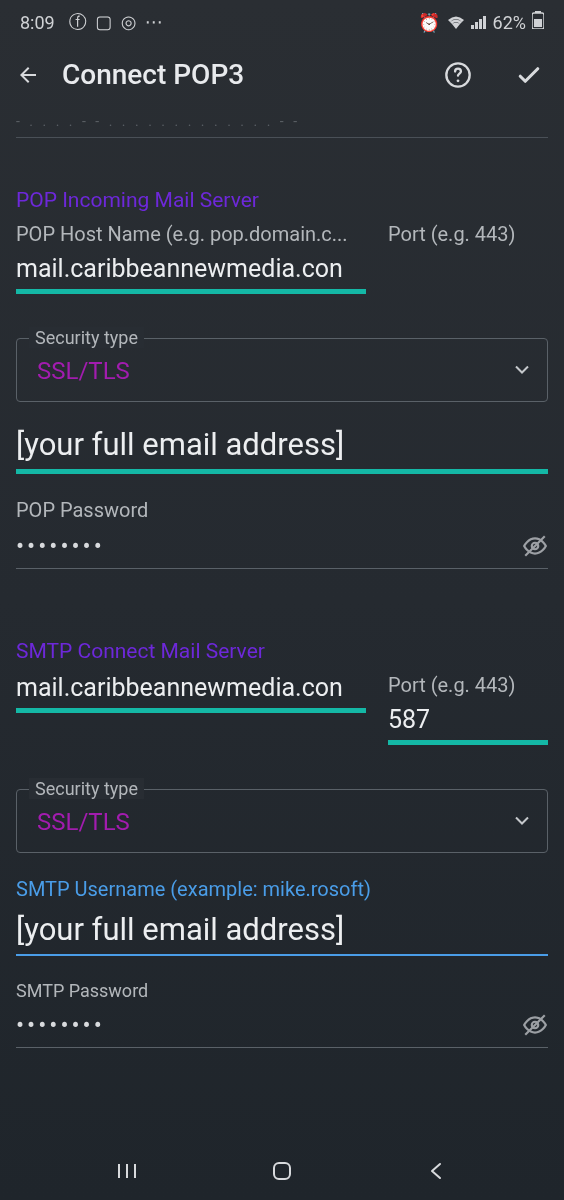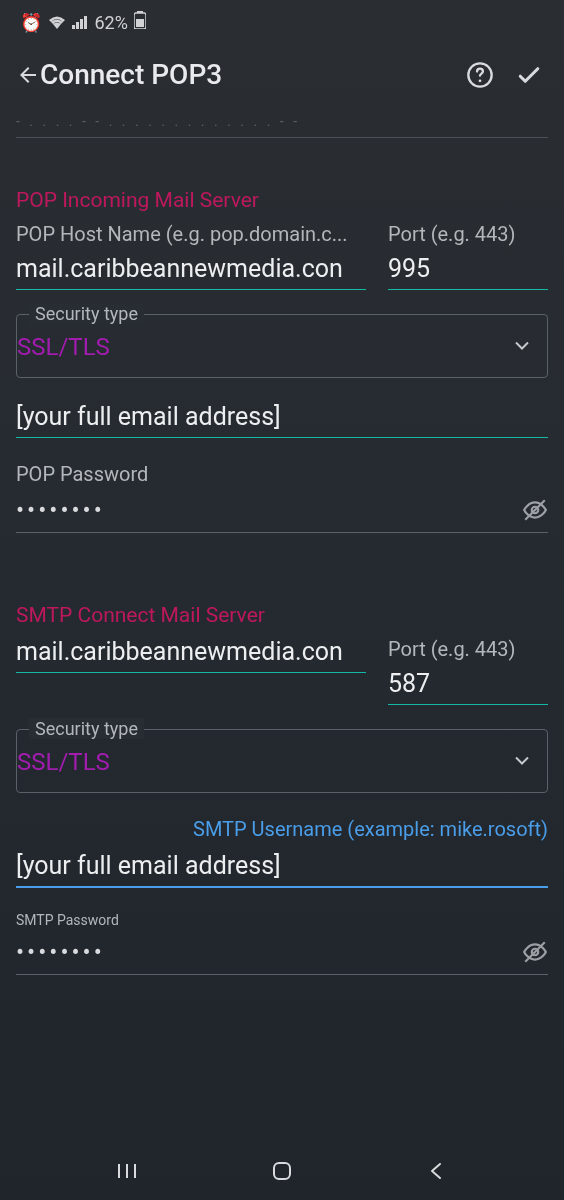--- a/index.html
+++ b/index.html
@@ -35,20 +35,21 @@
       align-items: center;
       gap: 6px;
     }
     .status-icons span {
       margin-left: 4px;
     }
     .app-bar {
       display: flex;
       align-items: center;
       padding: 18px 20px 18px 16px;
+      gap: 22px;
     }
     .back-arrow {
       width: 24px;
       height: 24px;
     }
     .app-title {
       font-size: 28px;
       font-weight: 500;
       color: #e8eaed;
       flex: 1;
@@ -72,21 +73,21 @@
     .thin-line {
       height: 1px;
       background: #4a5057;
       margin: 8px 16px 0 16px;
     }
     .section {
       padding: 0 16px;
       margin-top: 50px;
     }
     .section-header {
-      color: #be185d;
+      color: #6d28d9;
       font-size: 21px;
       font-weight: 400;
       margin-bottom: 10px;
     }
     .row {
       display: flex;
       gap: 22px;
       align-items: flex-start;
     }
     .field {
@@ -107,28 +108,28 @@
       overflow: hidden;
       text-overflow: ellipsis;
       margin-bottom: 8px;
     }
     .field-value {
       color: #eceef0;
       font-size: 25px;
       white-space: nowrap;
       overflow: hidden;
       padding-bottom: 6px;
-      border-bottom: 1px solid #14b8a6;
+      border-bottom: 5px solid #14b8a6;
     }
     .select-box {
       position: relative;
       border: 1px solid #5a6168;
       border-radius: 4px;
-      margin-top: 24px;
-      padding: 18px 16px 16px 0;
+      margin-top: 44px;
+      padding: 18px 16px 16px 20px;
     }
     .select-label {
       position: absolute;
       top: -12px;
       left: 12px;
       background: #282d33;
       padding: 0 6px;
       color: #b3b7bb;
       font-size: 18px;
     }
@@ -142,28 +143,27 @@
       top: 50%;
       transform: translateY(-50%);
     }
     .single-field {
       margin-top: 24px;
     }
     .single-field .field-label {
       margin-bottom: 10px;
     }
     .single-field .field-value {
-      font-size: 25px;
+      font-size: 31px;
     }
     .field-value.focused {
       border-bottom: 2px solid #4a9de8;
     }
     .label-focused {
       color: #4a9de8;
-      text-align: right;
     }
     .password-row {
       display: flex;
       align-items: center;
       border-bottom: 1px solid #5a6168;
       padding-bottom: 8px;
     }
     .password-dots {
       flex: 1;
       color: #d8dadd;
@@ -191,20 +191,29 @@
       height: 28px;
       display: flex;
       align-items: center;
       justify-content: center;
     }
   </style>
 </head>
 <body>
 
 <div class="status-bar">
+  <div class="status-left">
+    <span>8:09</span>
+    <span class="status-icons">
+      <span>ⓕ</span>
+      <span>▢</span>
+      <span>◎</span>
+      <span>⋯</span>
+    </span>
+  </div>
   <div class="status-right">
     <span>⏰</span>
     <span>
       <svg width="18" height="14" viewBox="0 0 18 14">
           <path d="M9 14 L5 9 Q9 6 13 9 Z M3 7 Q9 2 15 7 L13 9 Q9 5 5 9 Z M1 5 Q9 -2 17 5 L15 7 Q9 1 3 7 Z" fill="#d0d2d5"></path>
         </svg>
     </span>
     <span>
       <svg width="16" height="14" viewBox="0 0 16 14">
           <rect x="0" y="10" width="3" height="4" fill="#d0d2d5"></rect>
@@ -251,21 +260,20 @@
 <div class="section">
   <div class="section-header">POP Incoming Mail Server</div>
 
   <div class="row">
     <div class="field field-host">
       <div class="field-label">POP Host Name (e.g. pop.domain.c...</div>
       <div class="field-value">mail.caribbeannewmedia.con</div>
     </div>
     <div class="field field-port">
       <div class="field-label">Port (e.g. 443)</div>
-      <div class="field-value">995</div>
     </div>
   </div>
 
   <div class="select-box">
     <div class="select-label">Security type</div>
     <div class="select-value">SSL/TLS</div>
     <span class="select-caret">
       <svg width="14" height="10" viewBox="0 0 14 10">
           <path d="M1 1l6 6 6-6" fill="none" stroke="#c5c8cc" stroke-width="2"></path>
         </svg>
@@ -313,21 +321,21 @@
         </svg>
     </span>
   </div>
 
   <div class="single-field">
     <div class="field-label label-focused">SMTP Username (example: mike.rosoft)</div>
     <div class="field-value focused">[your full email address]</div>
   </div>
 
   <div class="single-field">
-    <div class="field-label" style="font-size:14px">SMTP Password</div>
+    <div class="field-label" style="font-size:18px">SMTP Password</div>
     <div class="password-row">
       <div class="password-dots">••••••••</div>
       <span class="eye-icon">
         <svg width="26" height="26" viewBox="0 0 24 24">
             <path d="M2 12s3.5-7 10-7 10 7 10 7-3.5 7-10 7S2 12 2 12z" fill="none" stroke="#c5c8cc" stroke-width="2"></path>
             <circle cx="12" cy="12" r="3" fill="none" stroke="#c5c8cc" stroke-width="2"></circle>
             <line x1="3" y1="21" x2="21" y2="3" stroke="#c5c8cc" stroke-width="2"></line>
           </svg>
       </span>
     </div>

